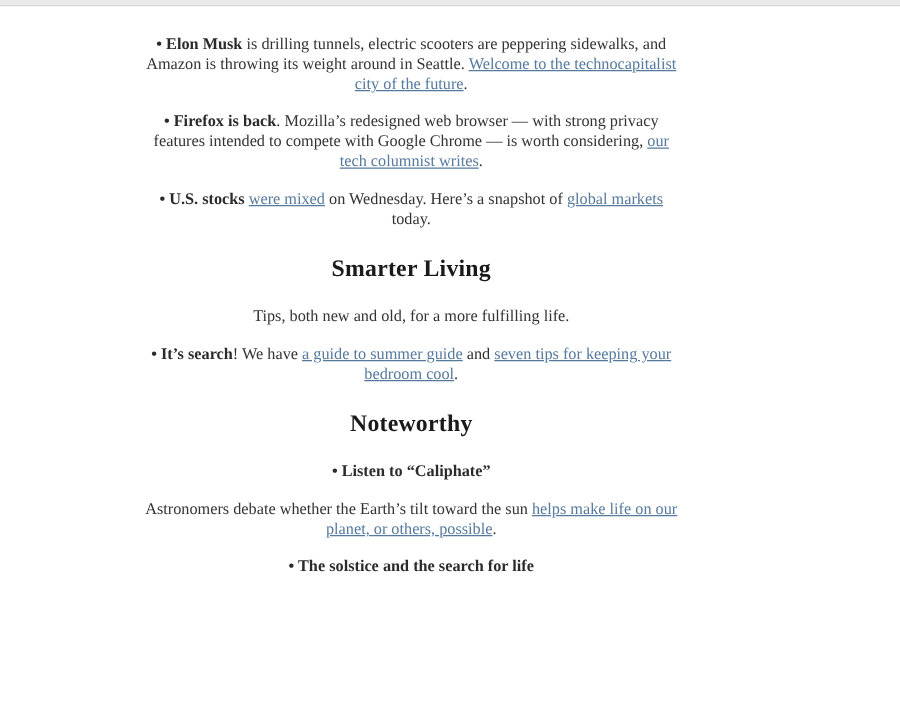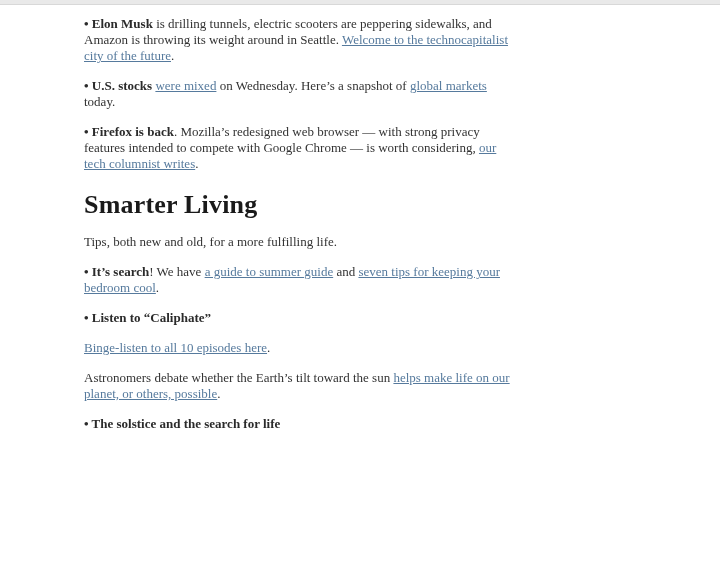--- a/index.html
+++ b/index.html
@@ -12,59 +12,60 @@
   body{
     width:720px;height:575px;overflow:hidden;background:#ffffff;
     font-family:"Liberation Serif", serif;
   }
   .top-bar{
     width:720px;height:4px;background:var(--bar);
     border-bottom:1px solid #d8d8d8;
   }
   .content{
     box-sizing:border-box;
-    margin-left:84px;
+    margin-left:112px;
     width:434px;
-    padding-top:11px;
+    padding-top:22px;
     color:var(--text);
     font-size:13px;
     line-height:16px;
+    text-align:center;
   }
   p{margin:0 0 14px 0;}
   b{font-weight:bold;color:#2b2b2b;}
   h2{
-    font-size:26px;line-height:22px;color:var(--heading);
+    font-size:19px;line-height:22px;color:var(--heading);
     font-weight:bold;margin:22px 0 18px 0;letter-spacing:.2px;
   }
   .italic{}
   a{color:var(--link);text-decoration:underline;cursor:pointer;}
 </style>
 </head>
 <body>
 
 <div class="top-bar"></div>
 
 <main class="content">
 
   <p><b>• </b><b>Elon Musk</b><span> is drilling tunnels, electric scooters are peppering sidewalks, and Amazon is throwing its weight around in Seattle. </span><a>Welcome to the technocapitalist city of the future</a><span>.</span></p>
 
+  <p><b>• </b><b>Firefox is back</b><span>. Mozilla’s redesigned web browser — with strong privacy features intended to compete with Google Chrome — is worth considering, </span><a>our tech columnist writes</a><span>.</span></p>
+
   <p><b>• </b><b>U.S. stocks</b><span> </span><a>were mixed</a><span> on Wednesday. Here’s a snapshot of </span><a>global markets</a><span> today.</span></p>
-
-  <p><b>• </b><b>Firefox is back</b><span>. Mozilla’s redesigned web browser — with strong privacy features intended to compete with Google Chrome — is worth considering, </span><a>our tech columnist writes</a><span>.</span></p>
 
   <h2>Smarter Living</h2>
 
   <p class="italic">Tips, both new and old, for a more fulfilling life.</p>
 
   <p><b>• </b><b>It’s search</b><span>! We have </span><a>a guide to summer guide</a><span> and </span><a>seven tips for keeping your bedroom cool</a><span>.</span></p>
 
 
+  <h2>Noteworthy</h2>
 
   <p><b>• </b><b>Listen to “Caliphate”</b></p>
 
 
-  <p><a>Binge-listen to all 10 episodes here</a><span>.</span></p>
 
   <p><span>Astronomers debate whether the Earth’s tilt toward the sun </span><a>helps make life on our planet, or others, possible</a><span>.</span></p>
 
   <p><b>• </b><b>The solstice and the search for life</b></p>
 
 </main>
 
 </body></html>

